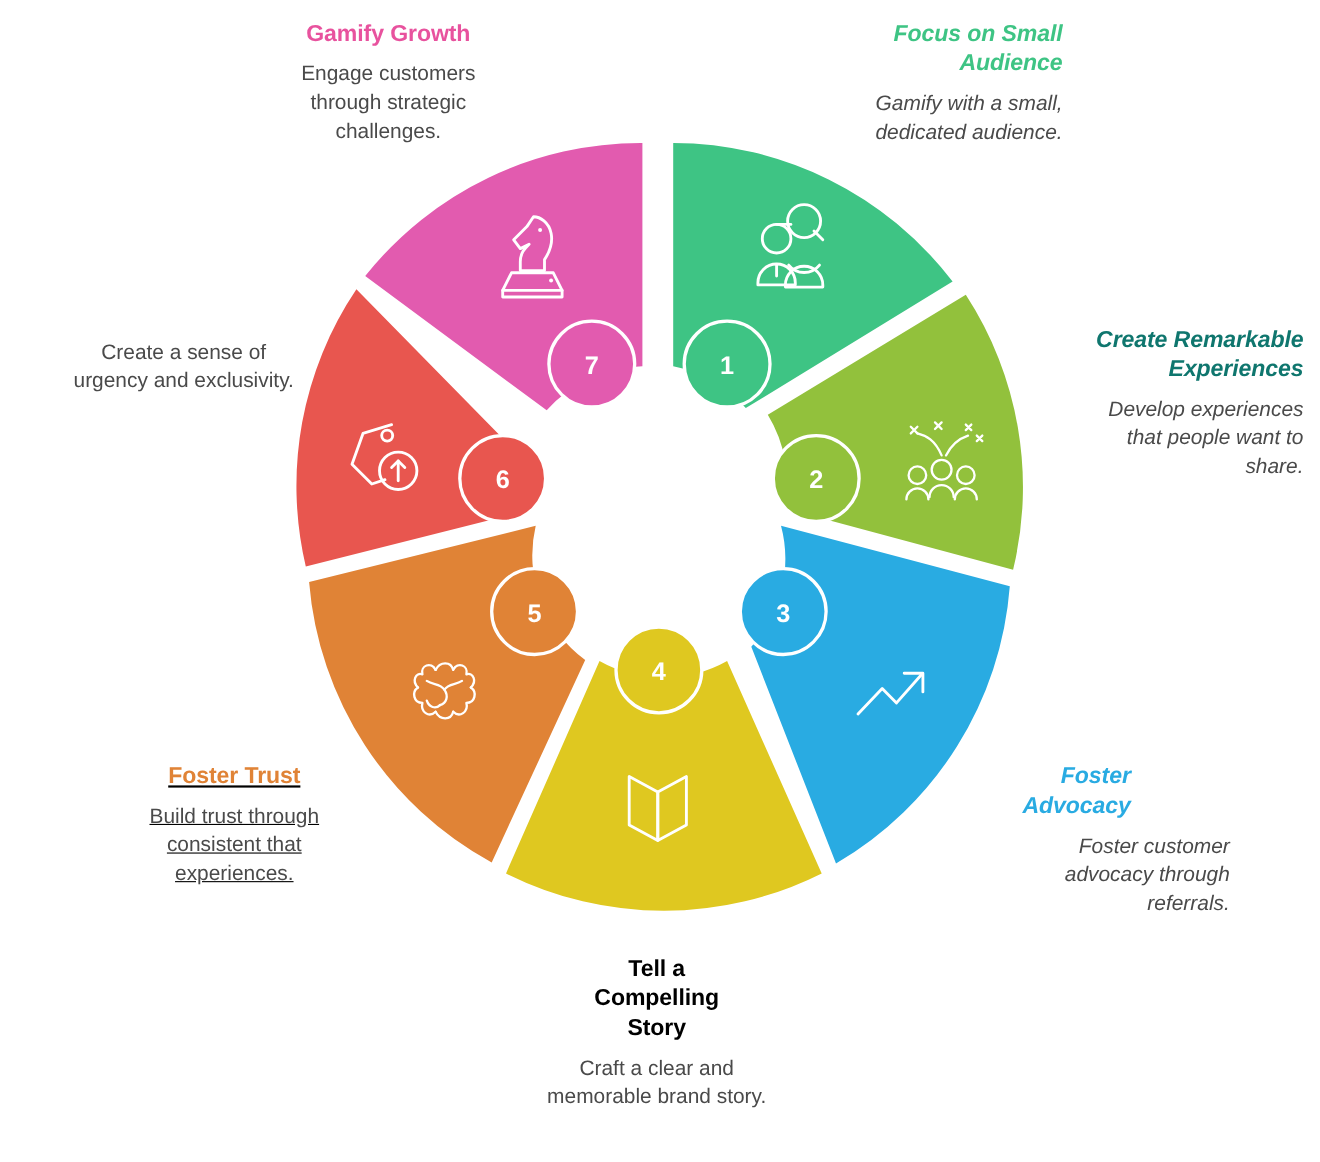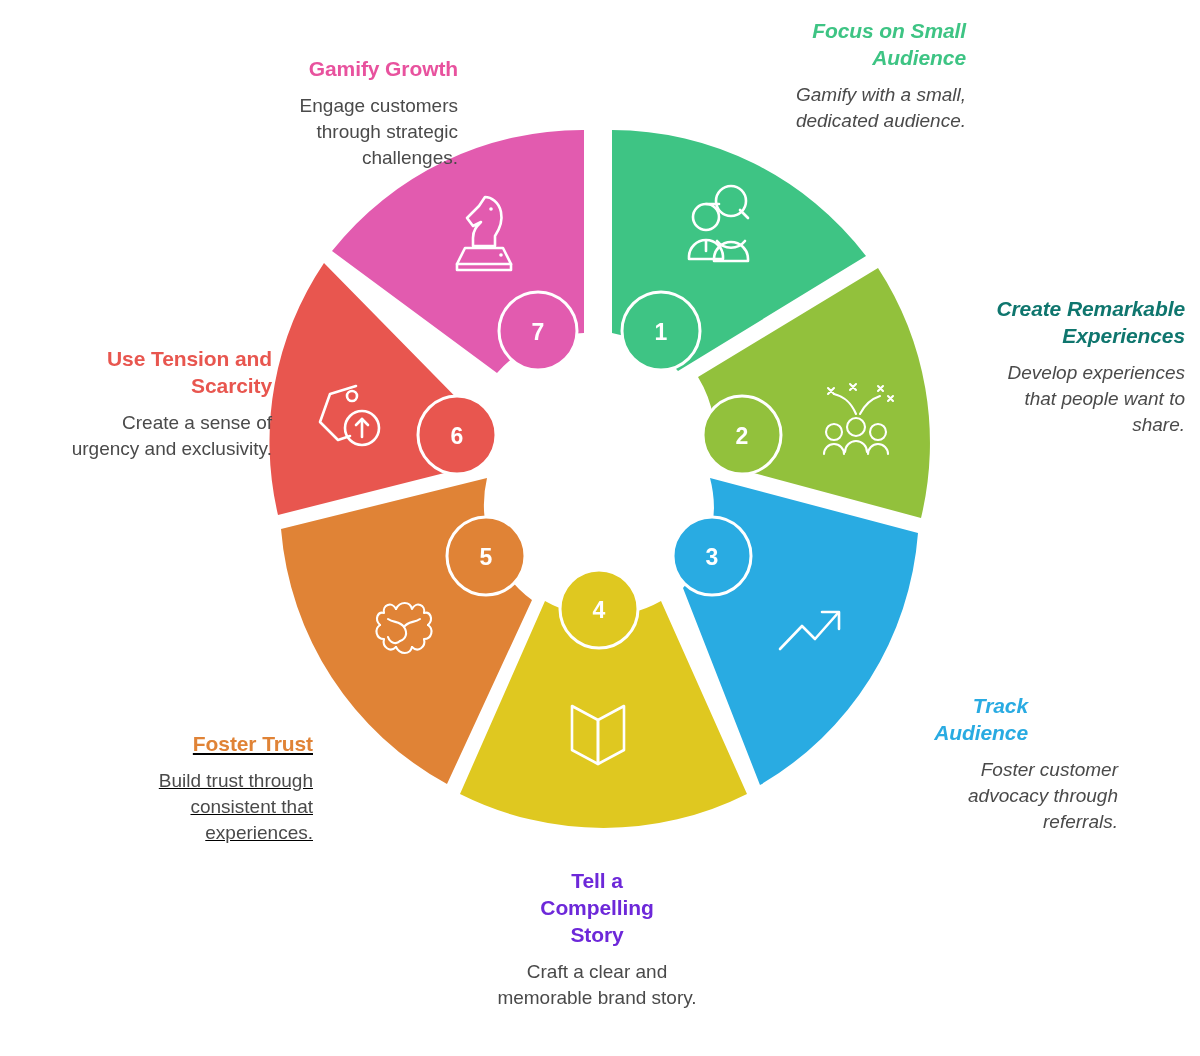--- a/index.html
+++ b/index.html
@@ -38,21 +38,21 @@
     margin: 0 0 10px 0;
     letter-spacing: -0.1px;
   }
   .callout .body {
     font-size: 19px;
     line-height: 1.37;
     color: #4a4a4a;
     margin: 0;
   }
   .align-left  { text-align: right; font-style: italic; }
-  .align-right { text-align: right; margin-top: 38px; }
+  .align-right { text-align: center; }
   .align-center{ text-align: center; }
 
   
   #co-1 { left: 766px; top: 18px;  width: 200px; }
   #co-2 { left: 985px; top: 296px; width: 200px; }
   #co-3 { left: 918px; top: 693px; width: 200px; }
   #co-4 { left: 497px; top: 868px; width: 200px; }
   #co-5 { left: 113px; top: 693px; width: 200px; text-decoration: underline; }
   #co-6 { left: 62px;  top: 308px; width: 210px; }
   #co-7 { left: 248px; top: 18px;  width: 210px; }
@@ -214,36 +214,35 @@
     <p class="heading" style="color:#3EC484">Focus on Small Audience</p>
     <p class="body">Gamify with a small, dedicated audience.</p>
   </div>
 
   <div class="callout align-left" id="co-2">
     <p class="heading" style="color:#0f766e">Create Remarkable Experiences</p>
     <p class="body">Develop experiences that people want to share.</p>
   </div>
 
   <div class="callout align-left" id="co-3">
-    <p class="heading" style="color:#29ABE2; max-width:110px">Track Audience</p>
+    <p class="heading" style="color:#29ABE2; max-width:110px">Foster Advocacy</p>
     <p class="body">Foster customer advocacy through referrals.</p>
   </div>
 
   <div class="callout align-center" id="co-4">
-    <p class="heading" style="color:#6d28d9; padding:0 38px">Tell a Compelling Story</p>
+    <p class="heading" style="color:#000000; padding:0 38px">Tell a Compelling Story</p>
     <p class="body">Craft a clear and memorable brand story.</p>
   </div>
 
   <div class="callout align-right" id="co-5">
     <p class="heading" style="color:#E08336">Foster Trust</p>
     <p class="body">Build trust through consistent that experiences.</p>
   </div>
 
   <div class="callout align-right" id="co-6">
-    <p class="heading" style="color:#E8564F">Use Tension and Scarcity</p>
     <p class="body">Create a sense of urgency and exclusivity.</p>
   </div>
 
   <div class="callout align-right" id="co-7">
     <p class="heading" style="color:#E8529E">Gamify Growth</p>
     <p class="body">Engage customers through strategic challenges.</p>
   </div>
 
 </div>
 

